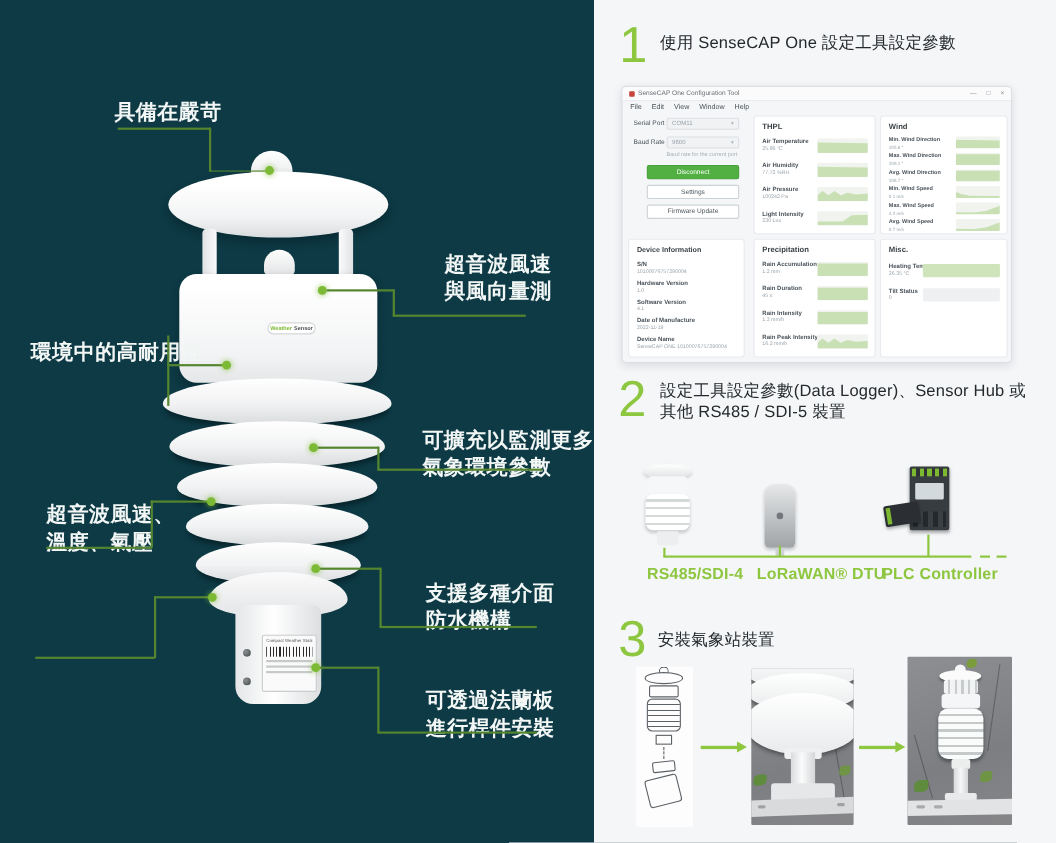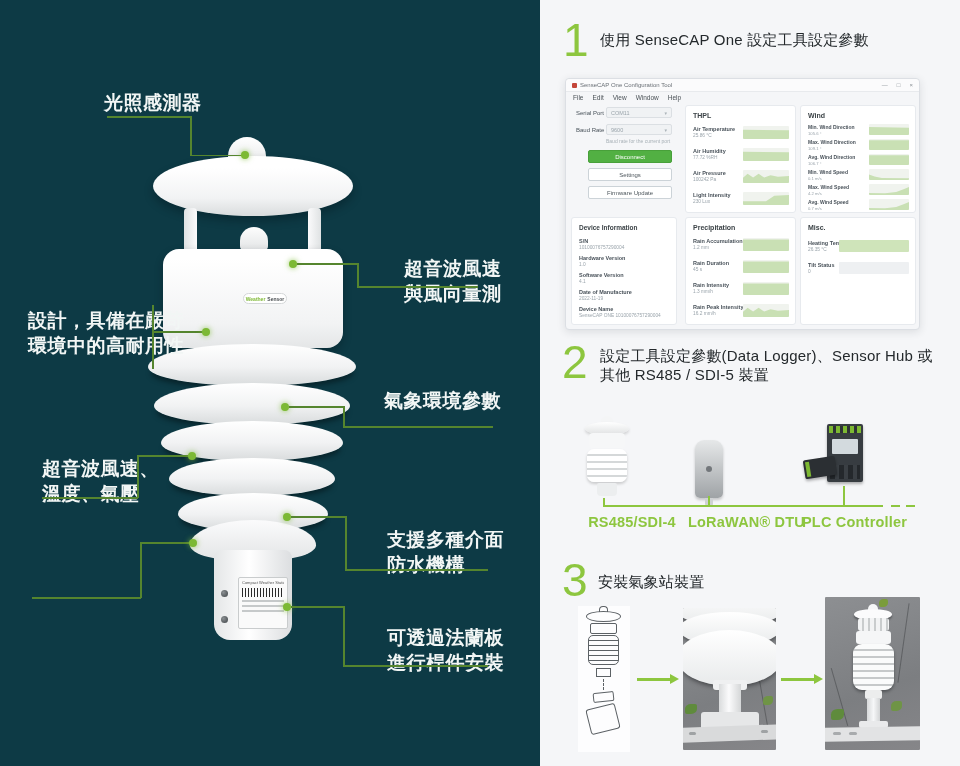--- a/index.html
+++ b/index.html
@@ -169,38 +169,37 @@
         <div class="p-barcode"></div>
         <div class="p-lline"></div>
         <div class="p-lline"></div>
         <div class="p-lline"></div>
       </div>
       <div class="abs p-screw" style="left:221px;top:590px;"></div>
       <div class="abs p-screw" style="left:221px;top:616px;"></div>
     </div>
 
     <div class="clabel" style="left:104px;top:90px;">
-      <div>光照感測器</div>
+      <div>具備在嚴苛</div>
     </div>
     <div class="cline h" style="left:107px;top:116px;width:84px;"></div>
     <div class="cline v" style="left:190px;top:116px;height:40px;"></div>
     <div class="cline h" style="left:190px;top:154.5px;width:55px;"></div>
     <div class="cdot" style="left:241px;top:151px;"></div>
 
-    <div class="clabel" style="left:404px;top:256px;">
+    <div class="clabel" style="left:404px;top:228px;">
       <div>超音波風速</div>
       <div>與風向量測</div>
     </div>
     <div class="cdot" style="left:289px;top:260px;"></div>
     <div class="cline h" style="left:297px;top:263px;width:61px;"></div>
     <div class="cline v" style="left:357px;top:263px;height:24px;"></div>
     <div class="cline h" style="left:357px;top:286px;width:121px;"></div>
 
     <div class="clabel" style="left:28px;top:308px;">
-      <div>設計，具備在嚴苛</div>
       <div>環境中的高耐用性</div>
     </div>
     <div class="cline v" style="left:152px;top:305px;height:64px;"></div>
     <div class="cline h" style="left:152px;top:331px;width:52px;"></div>
     <div class="cdot" style="left:202px;top:328px;"></div>
 
     <div class="clabel" style="left:42px;top:456px;">
       <div>超音波風速、</div>
       <div>溫度、氣壓</div>
     </div>
@@ -208,20 +207,21 @@
     <div class="cdot" style="left:188px;top:452px;"></div>
     <div class="cline v" style="left:137px;top:455px;height:43px;"></div>
     <div class="cline h" style="left:42px;top:497px;width:96px;"></div>
 
     <div class="cline h" style="left:140px;top:542px;width:50px;"></div>
     <div class="cdot" style="left:189px;top:539px;"></div>
     <div class="cline v" style="left:140px;top:542px;height:56px;"></div>
     <div class="cline h" style="left:32px;top:597px;width:109px;"></div>
 
     <div class="clabel" style="left:384px;top:388px;">
+      <div>可擴充以監測更多</div>
       <div>氣象環境參數</div>
     </div>
     <div class="cdot" style="left:281px;top:403px;"></div>
     <div class="cline h" style="left:289px;top:406px;width:55px;"></div>
     <div class="cline v" style="left:343px;top:406px;height:21px;"></div>
     <div class="cline h" style="left:343px;top:426px;width:150px;"></div>
 
     <div class="clabel" style="left:387px;top:527px;">
       <div>支援多種介面</div>
       <div>防水機構</div>

